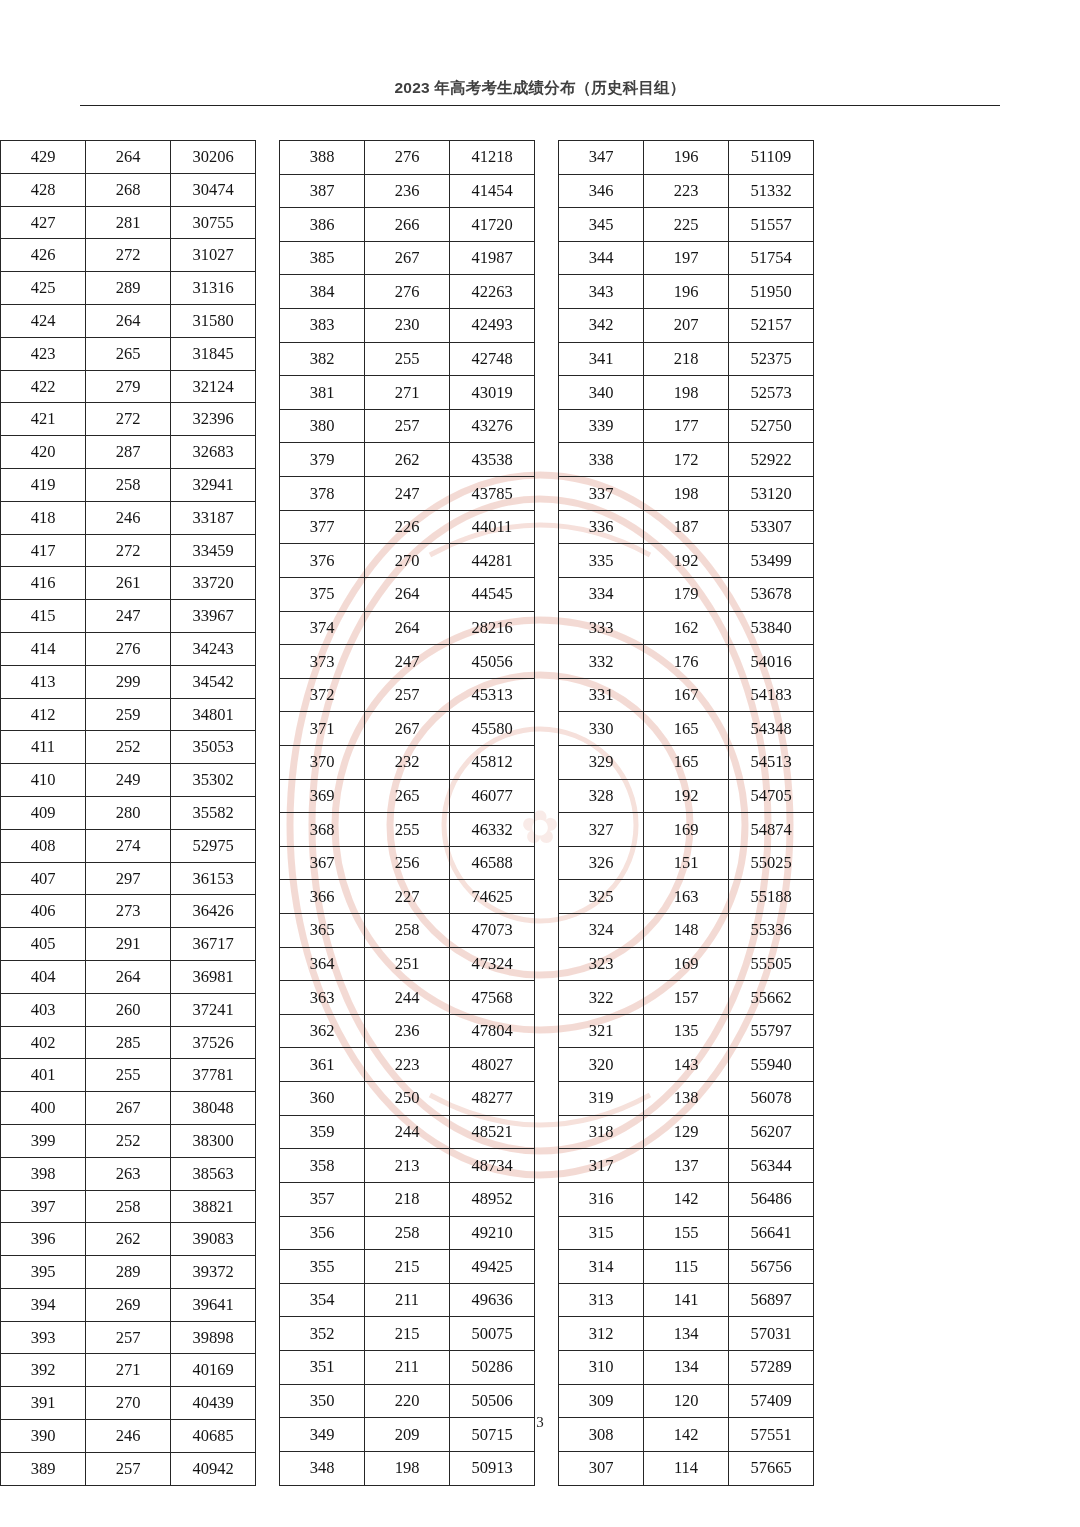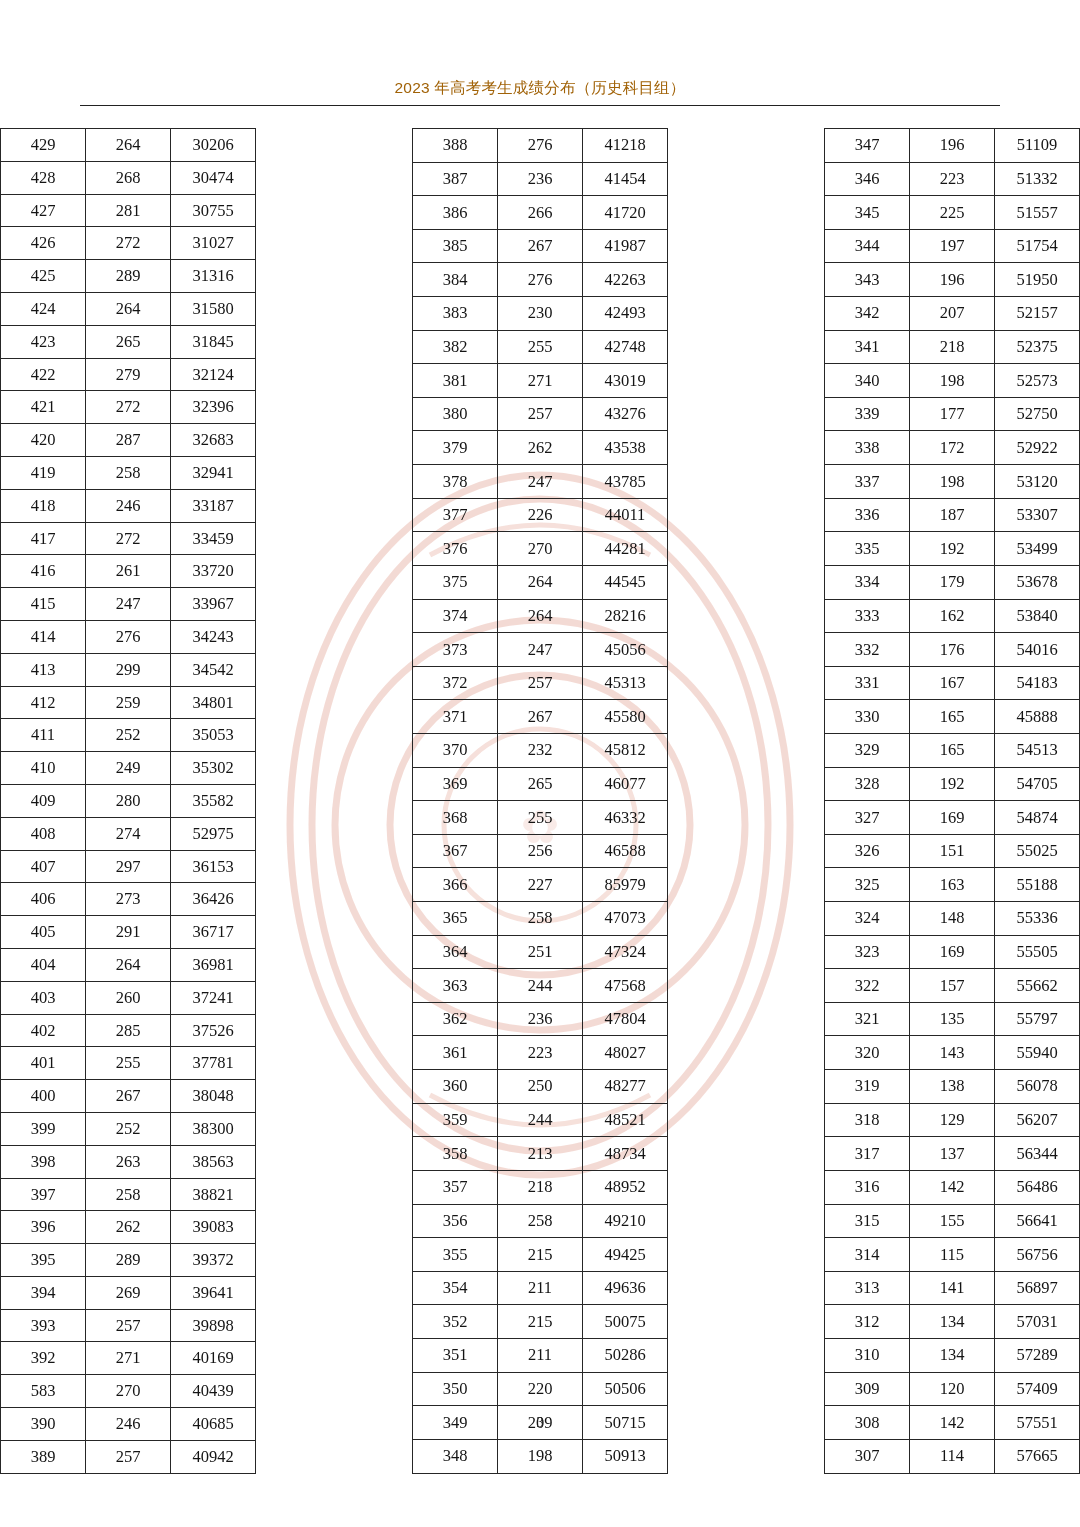--- a/index.html
+++ b/index.html
@@ -40,38 +40,38 @@
   
   .doc-header {
     position: relative;
     z-index: 2;
     padding-top: 78px;
     text-align: center;
   }
   .doc-title {
     font-family: "Liberation Sans", "DejaVu Sans", sans-serif;
     font-size: 15.5px;
-    font-weight: normal;
+    font-weight: bold;
     letter-spacing: 0.2px;
-    color: #a16207;
+    color: #404040;
     display: inline-block;
   }
   .header-rule {
     margin: 6px 80px 0 80px;
     border-bottom: 1.6px solid #222;
   }
 
   
   .columns {
     position: relative;
     z-index: 2;
     display: flex;
-    justify-content: space-between;
-    gap: 60px;
-    margin-top: 22px;
+    justify-content: flex-start;
+    gap: 23px;
+    margin-top: 34px;
   }
   table.score-table {
     border-collapse: collapse;
     table-layout: fixed;
   }
   table.score-table td {
     border: 1px solid #262626;
     height: 31.8px;
     line-height: 31.8px;
     text-align: center;
@@ -314,21 +314,21 @@
             <td class="c0">393</td>
             <td class="c1">257</td>
             <td class="c2">39898</td>
           </tr>
           <tr>
             <td class="c0">392</td>
             <td class="c1">271</td>
             <td class="c2">40169</td>
           </tr>
           <tr>
-            <td class="c0">583</td>
+            <td class="c0">391</td>
             <td class="c1">270</td>
             <td class="c2">40439</td>
           </tr>
           <tr>
             <td class="c0">390</td>
             <td class="c1">246</td>
             <td class="c2">40685</td>
           </tr>
           <tr>
             <td class="c0">389</td>
@@ -445,21 +445,21 @@
             <td class="c2">46332</td>
           </tr>
           <tr>
             <td class="c0">367</td>
             <td class="c1">256</td>
             <td class="c2">46588</td>
           </tr>
           <tr>
             <td class="c0">366</td>
             <td class="c1">227</td>
-            <td class="c2">85979</td>
+            <td class="c2">74625</td>
           </tr>
           <tr>
             <td class="c0">365</td>
             <td class="c1">258</td>
             <td class="c2">47073</td>
           </tr>
           <tr>
             <td class="c0">364</td>
             <td class="c1">251</td>
             <td class="c2">47324</td>
@@ -624,21 +624,21 @@
             <td class="c2">54016</td>
           </tr>
           <tr>
             <td class="c0">331</td>
             <td class="c1">167</td>
             <td class="c2">54183</td>
           </tr>
           <tr>
             <td class="c0">330</td>
             <td class="c1">165</td>
-            <td class="c2">45888</td>
+            <td class="c2">54348</td>
           </tr>
           <tr>
             <td class="c0">329</td>
             <td class="c1">165</td>
             <td class="c2">54513</td>
           </tr>
           <tr>
             <td class="c0">328</td>
             <td class="c1">192</td>
             <td class="c2">54705</td>

